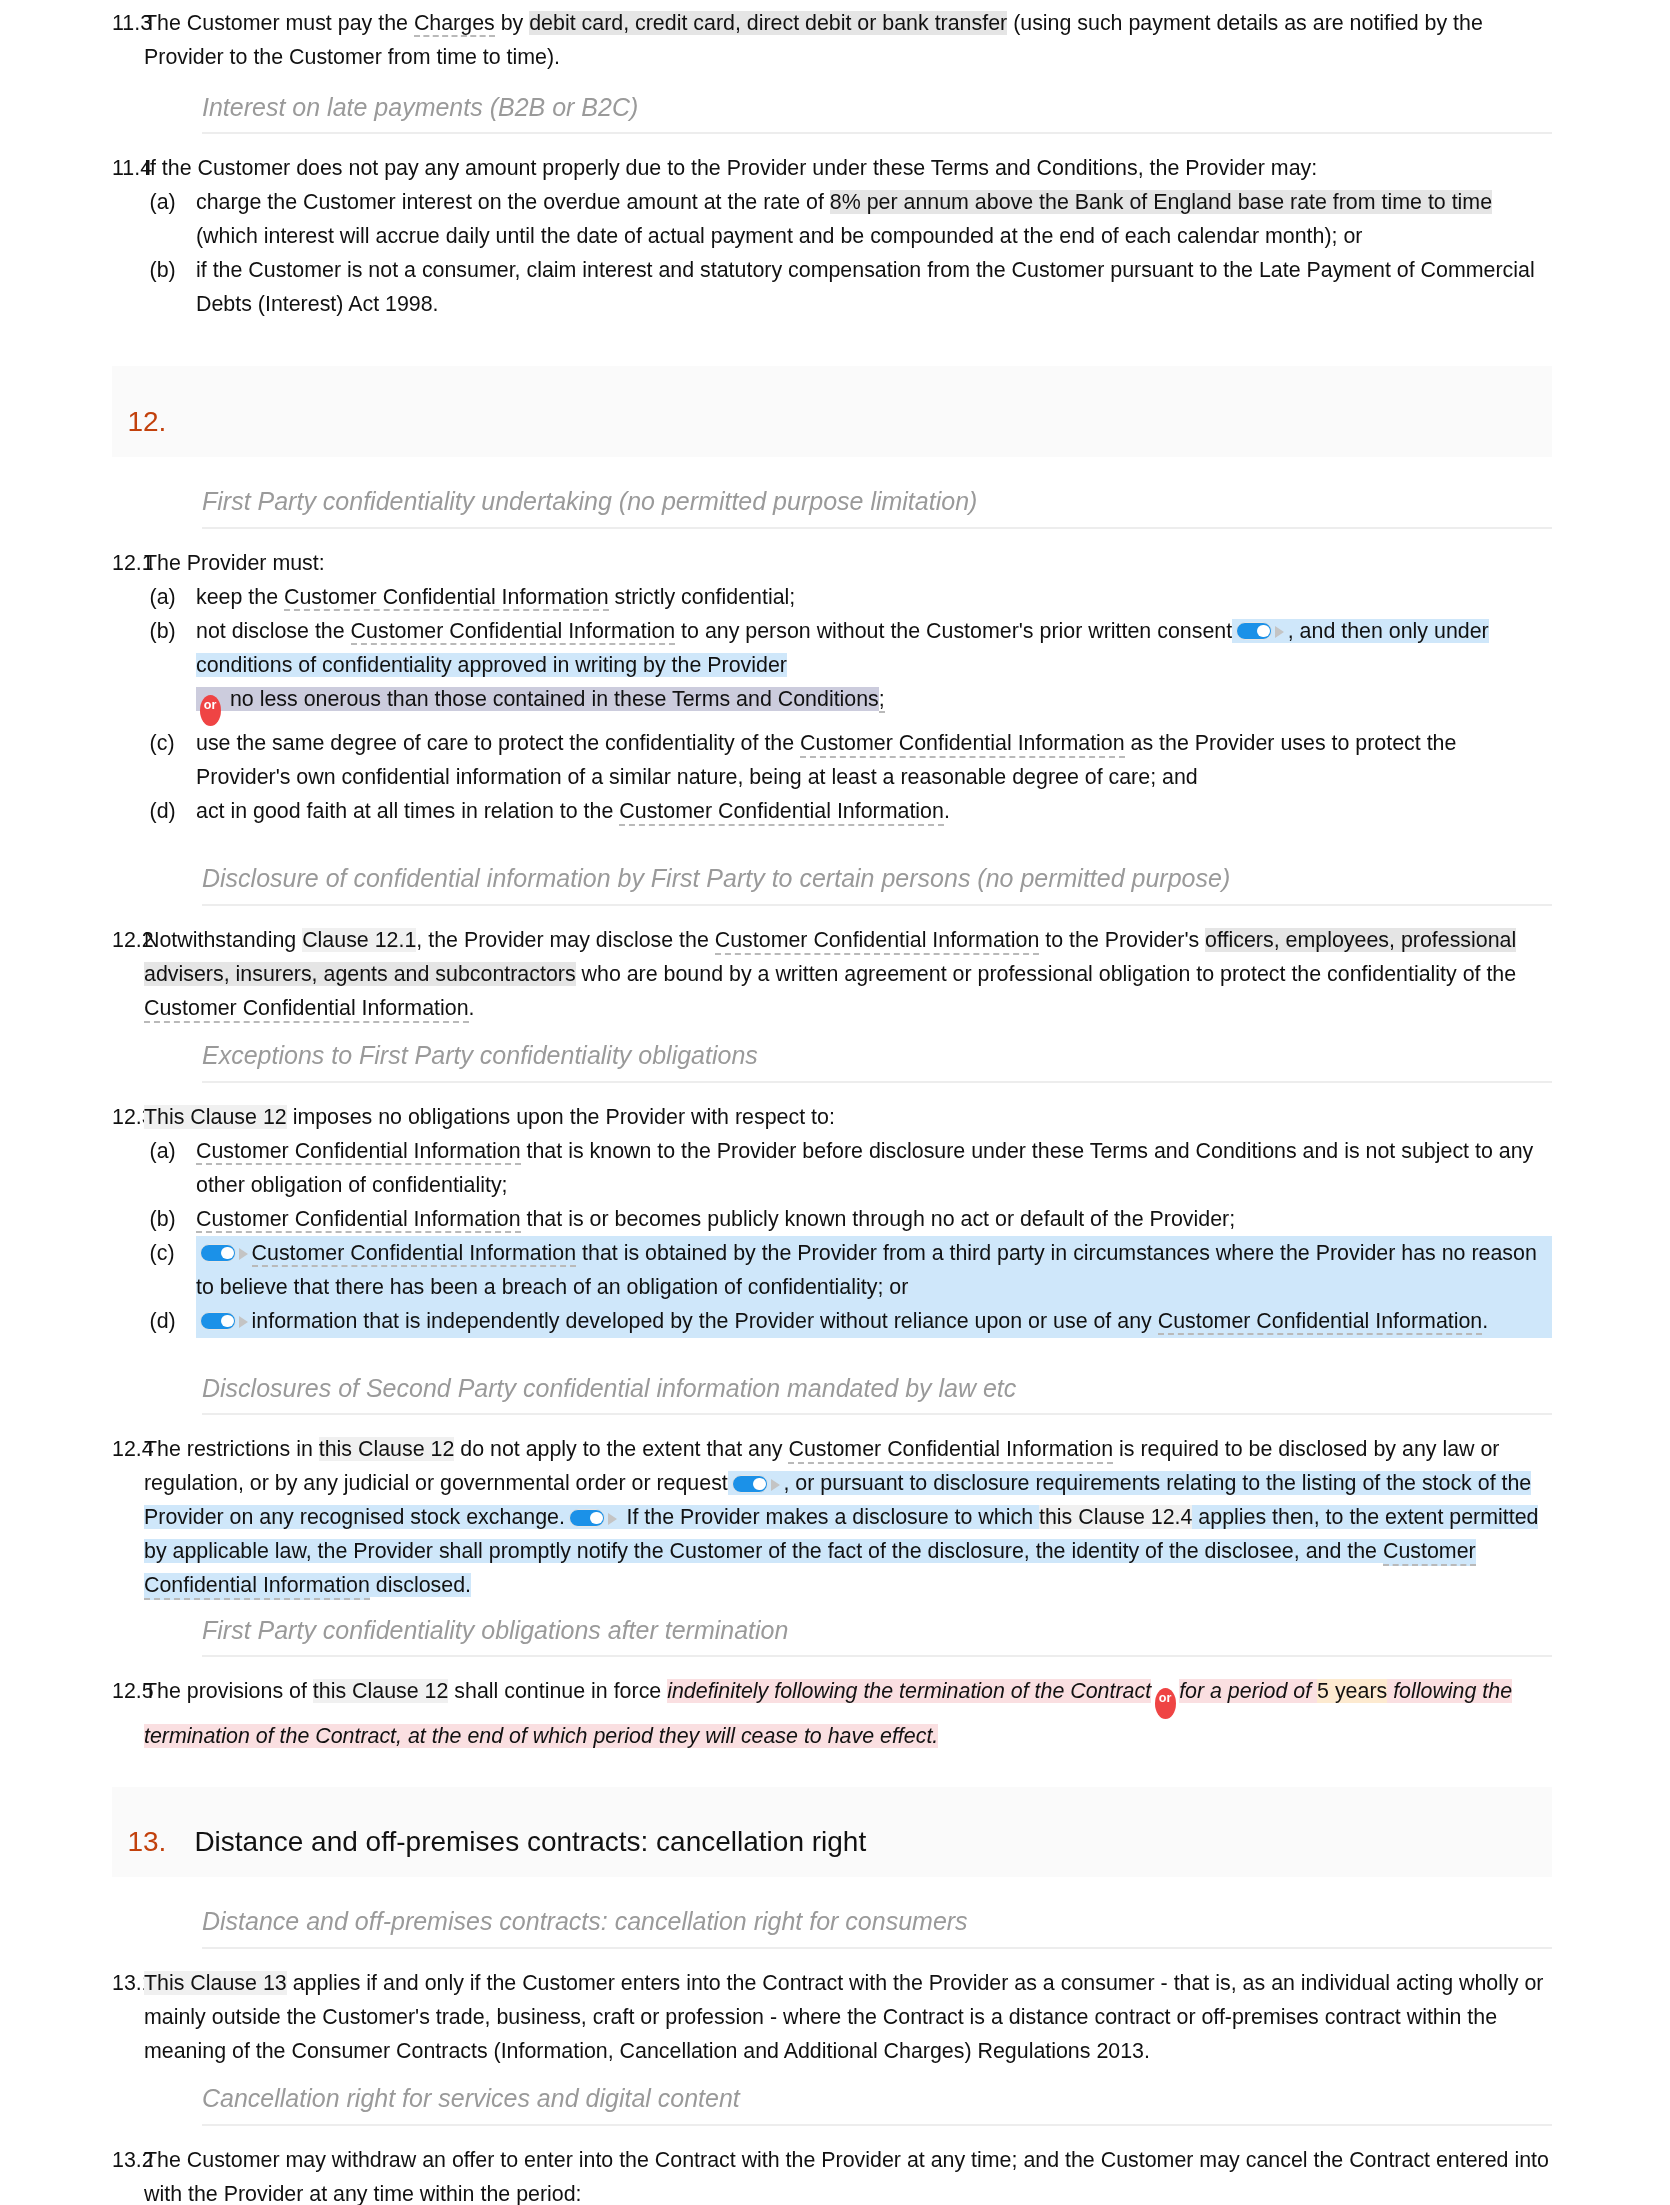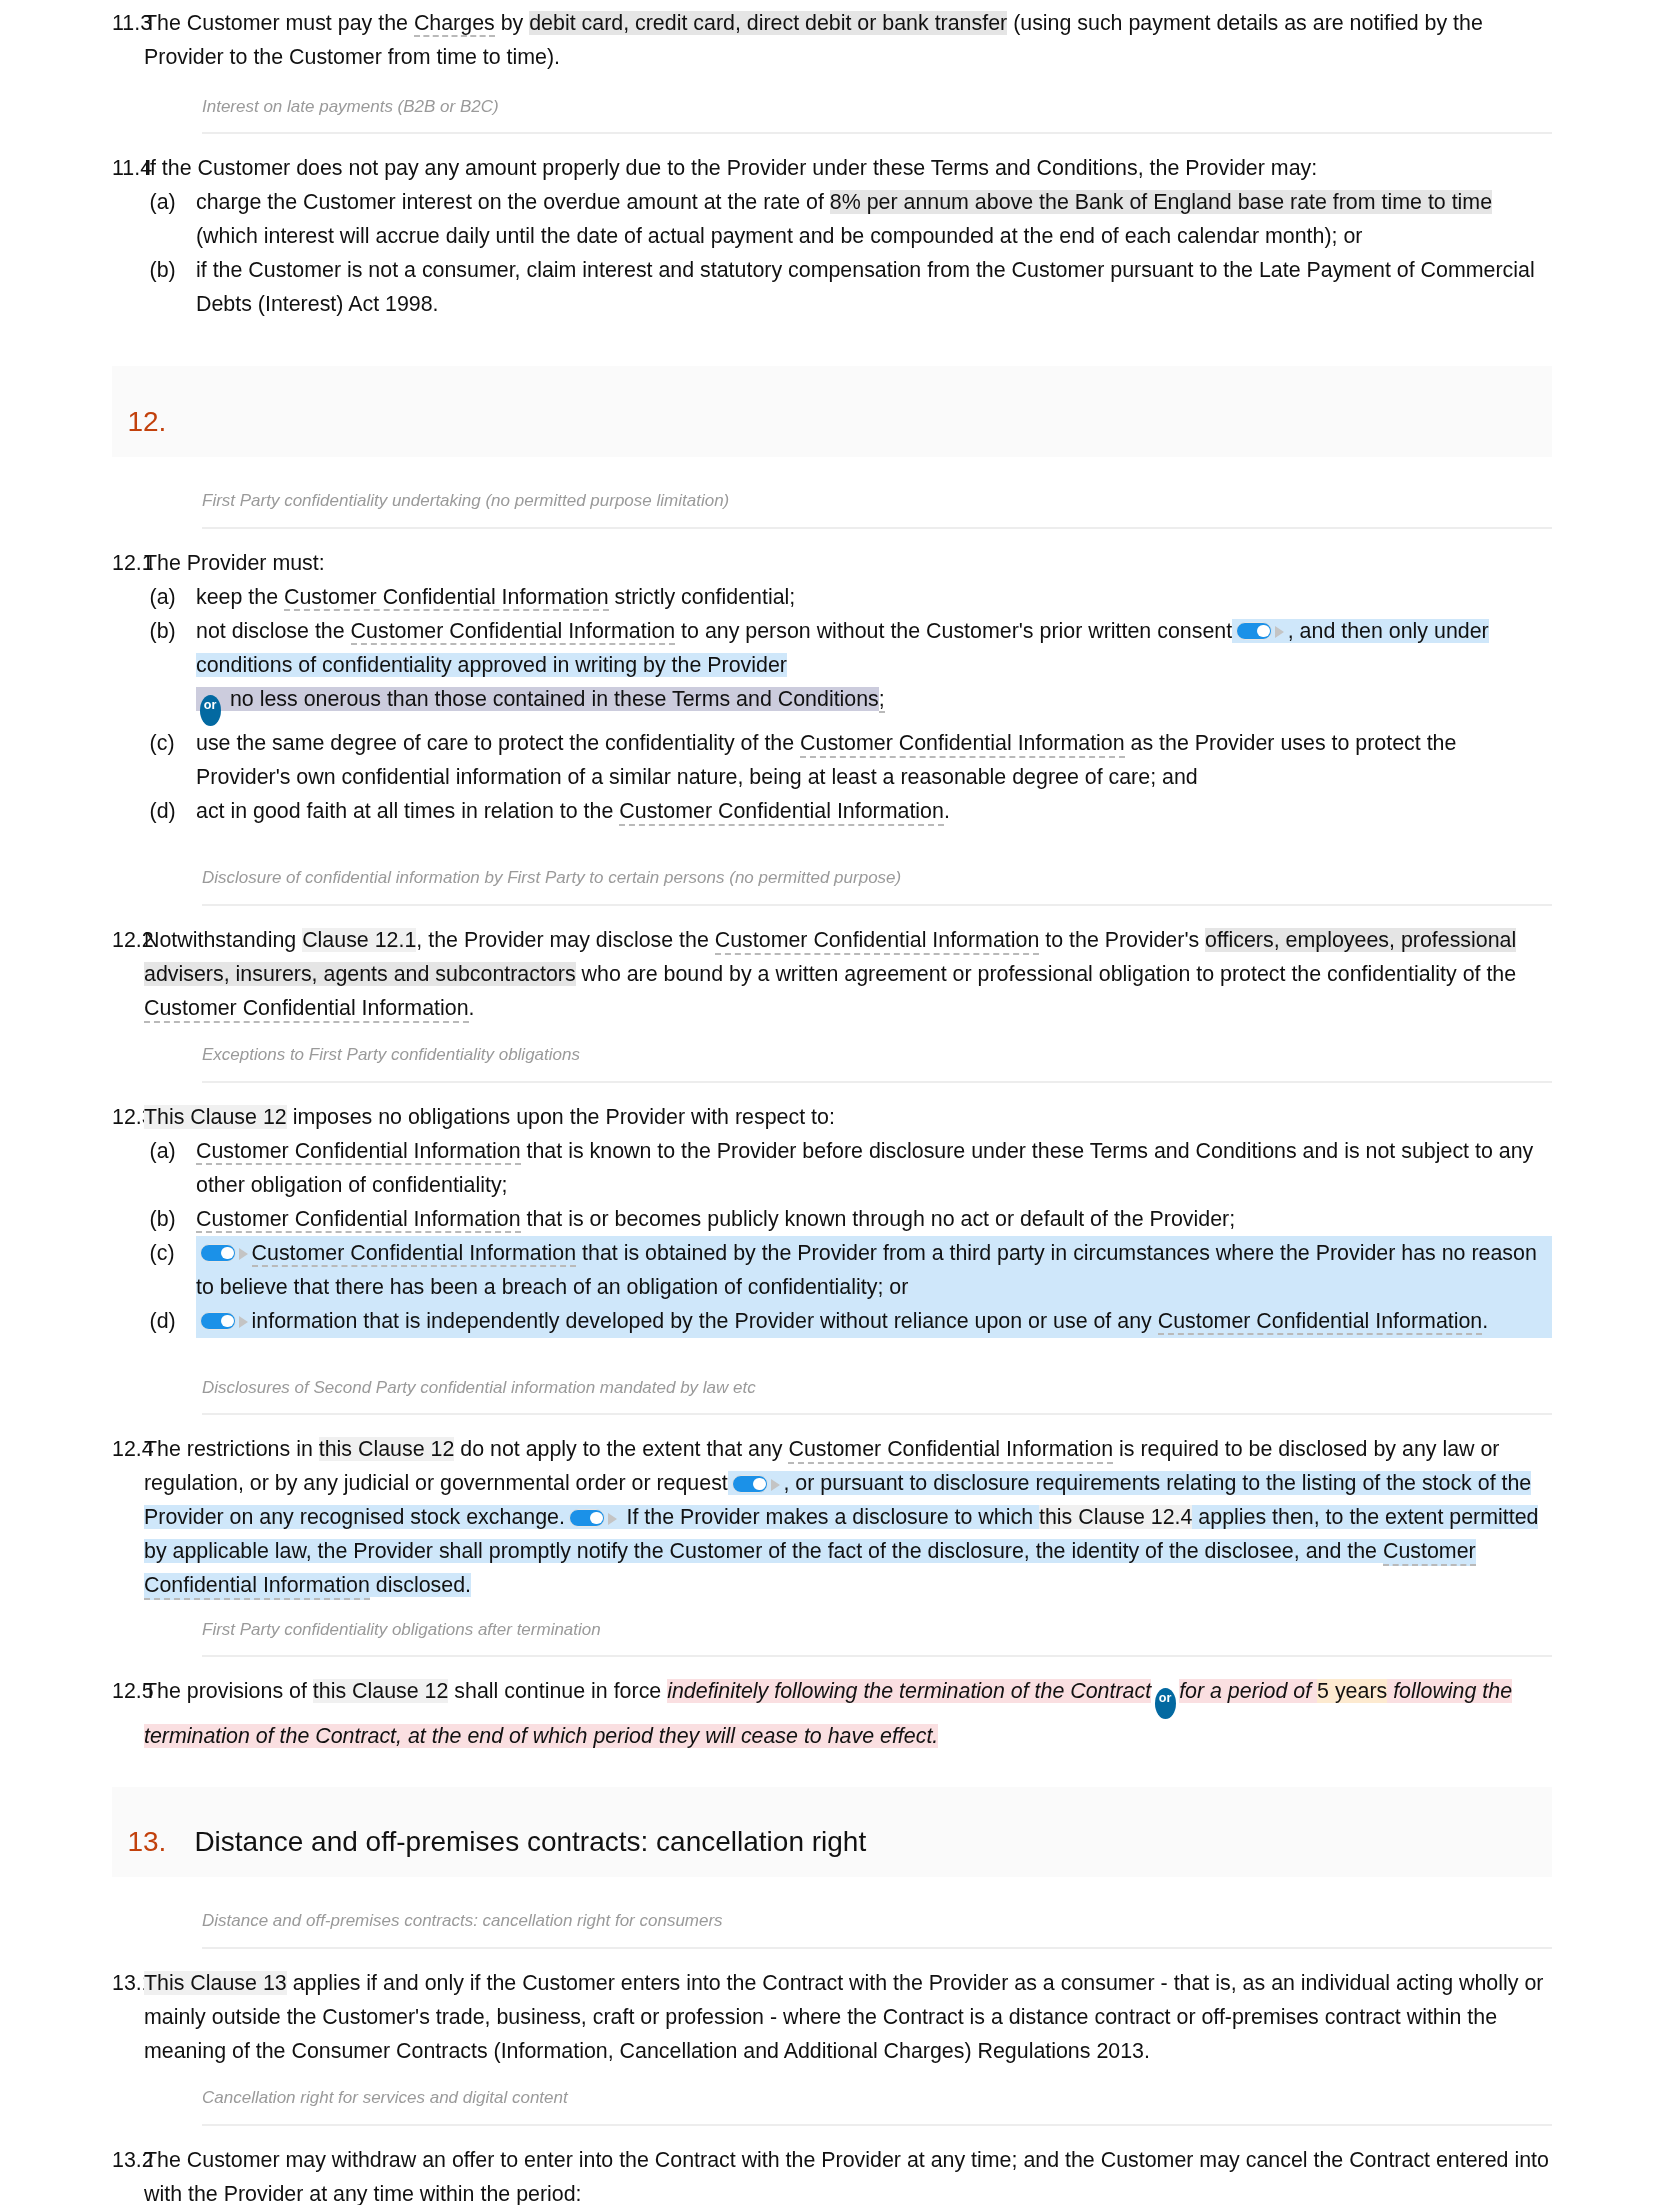--- a/index.html
+++ b/index.html
@@ -103,21 +103,21 @@
     font-size: 28px;
     line-height: 35px;
     font-weight: normal;
     color: #111;
   }
 
   
   .subhead {
     margin: 0 118px 0 202px;
     font-style: italic;
-    font-size: 17px;
+    font-size: 25px;
     line-height: 32px;
     color: #9a9a9a;
     border-bottom: 2.8px solid #ededed;
     padding-bottom: 9.8px;
   }
 
   
   .sp-8  { height: 5.6px; }
   .sp-16 { height: 11.2px; }
   .sp-20 { height: 14px; }
@@ -175,21 +175,21 @@
     border-left: 9.8px solid #c4c4c4;
   }
 
   
   .or-badge {
     display: inline-block;
     width: 21px;
     height: 31px;
     line-height: 21px;
     border-radius: 50%;
-    background: #0369a1;
+    background: #ef4444;
     color: #ffffff;
     font-size: 12.6px;
     font-weight: bold;
     text-align: center;
     vertical-align: -3.5px;
     margin: 0 3.5px;
     font-style: normal;
   }
 </style>
 </head>

